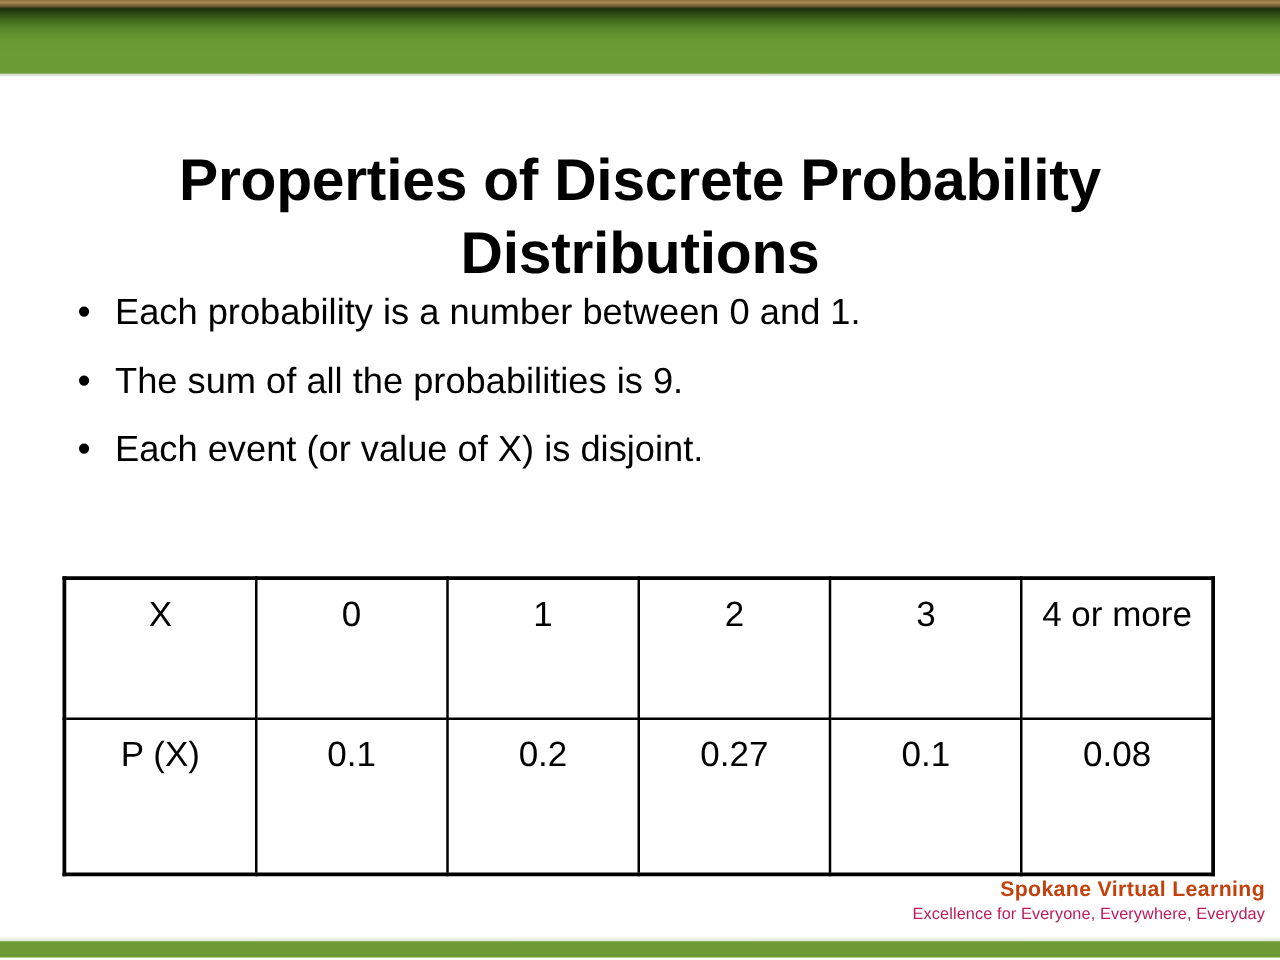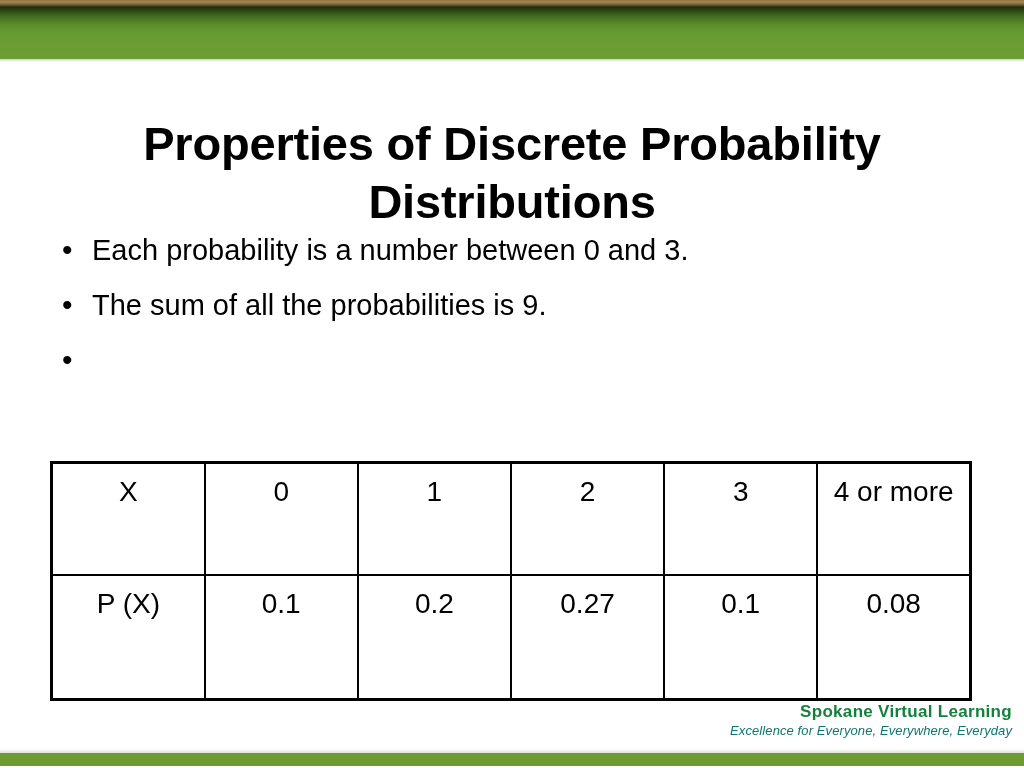--- a/index.html
+++ b/index.html
@@ -116,29 +116,28 @@
   .footer-logo {
     position: absolute;
     right: 12px;
     top: 702px;
     text-align: right;
     width: 420px;
   }
   .logo-name {
     font-size: 17px;
     font-weight: bold;
-    color: #15803d;
+    color: #c2410c;
     letter-spacing: 0.3px;
     line-height: 20px;
     white-space: nowrap;
   }
   .logo-tagline {
     font-size: 13px;
-    font-style: italic;
-    color: #0f766e;
+    color: #be185d;
     line-height: 18px;
     letter-spacing: 0.1px;
     white-space: nowrap;
   }
 
   
   .bottom-band-glow {
     position: absolute;
     left: 0;
     top: 749px;
@@ -159,28 +158,29 @@
 <body>
 
 <div class="top-band"></div>
 <div class="top-band-shadow"></div>
 
 <h1 class="slide-title">Properties of Discrete Probability Distributions</h1>
 
 <div class="bullet-list">
   <div class="bullet-row">
     <span class="bullet-dot">•</span>
-    <span class="bullet-text">Each probability is a number between 0 and 3.</span>
+    <span class="bullet-text">Each probability is a number between 0 and 1.</span>
   </div>
   <div class="bullet-row">
     <span class="bullet-dot">•</span>
     <span class="bullet-text">The sum of all the probabilities is 9.</span>
   </div>
   <div class="bullet-row">
     <span class="bullet-dot">•</span>
+    <span class="bullet-text">Each event (or value of X) is disjoint.</span>
   </div>
 </div>
 
 <table class="prob-table">
   <tbody>
     <tr>
       <td>X</td>
       <td>0</td>
       <td>1</td>
       <td>2</td>

